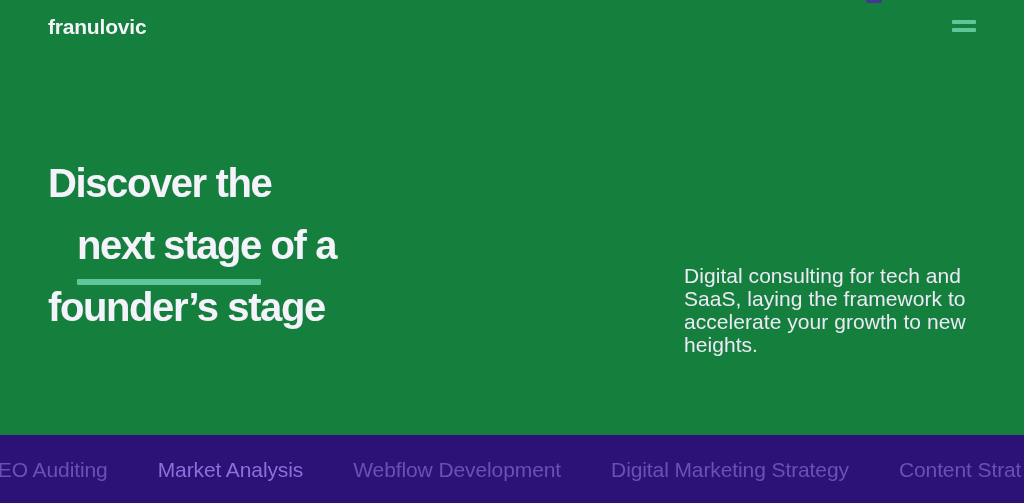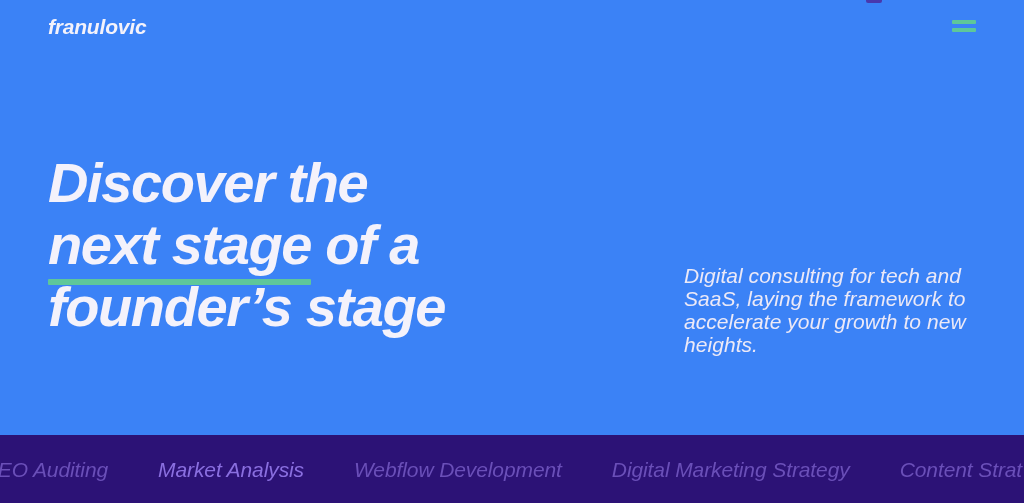--- a/index.html
+++ b/index.html
@@ -88,33 +88,34 @@
     left: 0;
     width: 1024px;
     height: 435px;
   }
 
   .headline {
     position: absolute;
     left: 48px;
     top: 152px;
     margin: 0;
-    font-size: 56px;
+    font-size: 40px;
     line-height: 62px;
     font-weight: 700;
     letter-spacing: -1.4px;
     color: #f4f2fb;
     white-space: nowrap;
   }
   .headline .line {
     display: block;
   }
   .headline .hl-underline {
     position: relative;
     display: inline-block;
+    margin-left: 29px;
   }
   .headline .hl-underline::after {
     content: "";
     position: absolute;
     left: 0;
     right: 0;
     bottom: -9px;
     height: 6px;
     background: #5ec79a;
     border-radius: 1px;
@@ -161,21 +162,21 @@
     cursor: pointer;
     user-select: none;
   }
   .marquee-item.is-active {
     color: #8a6fe0;
   }
 </style>
 </head>
 <body style="background: rgb(42, 16, 113);">
 
-<div class="page" style="background: #3b82f6; font-style: italic;">
+<div class="page" style="background: #15803d;">
 
   <div class="top-sliver"></div>
 
   <nav class="navbar">
     <a class="brand">franulovic</a>
 
     <button class="menu-toggle" aria-label="Menu">
       <span class="bar" style="background: rgb(94, 199, 154);"></span>
       <span class="bar" style="background: rgb(94, 199, 154);"></span>
     </button>

